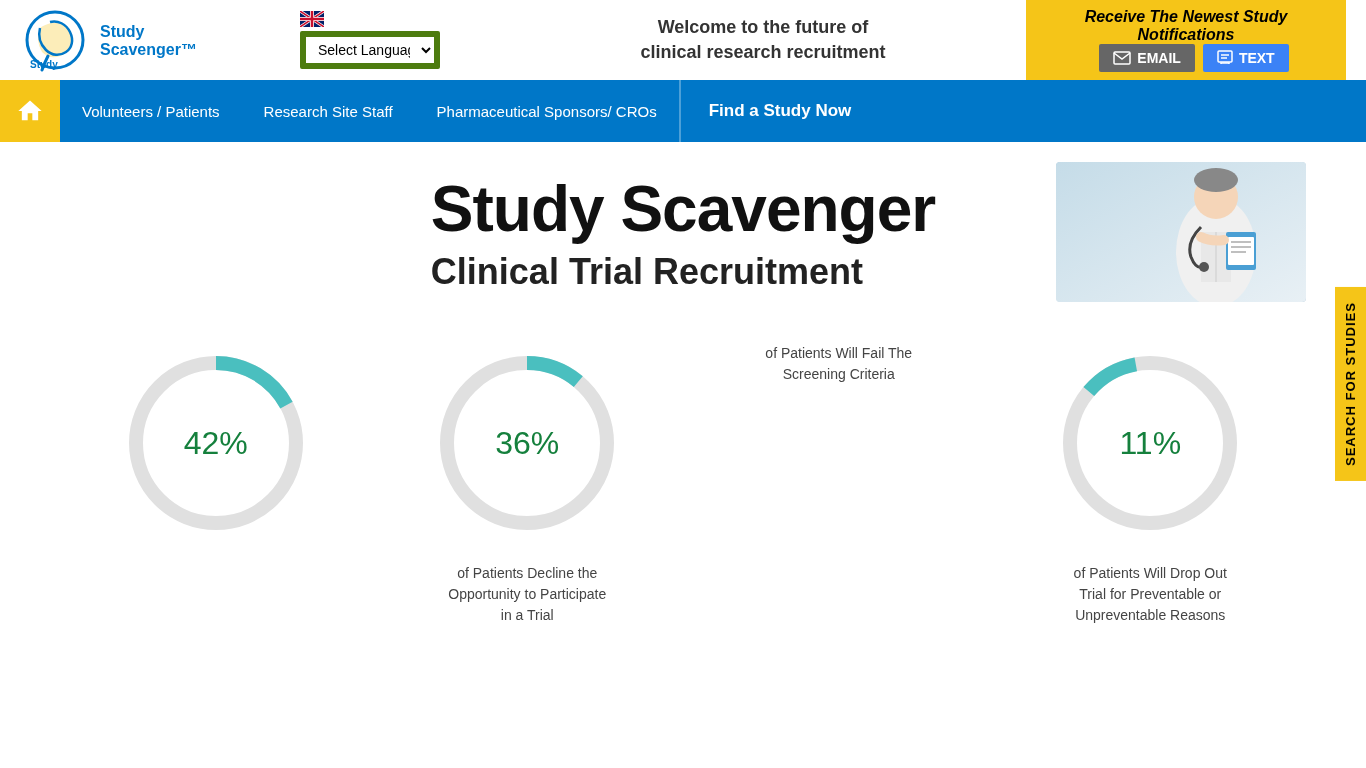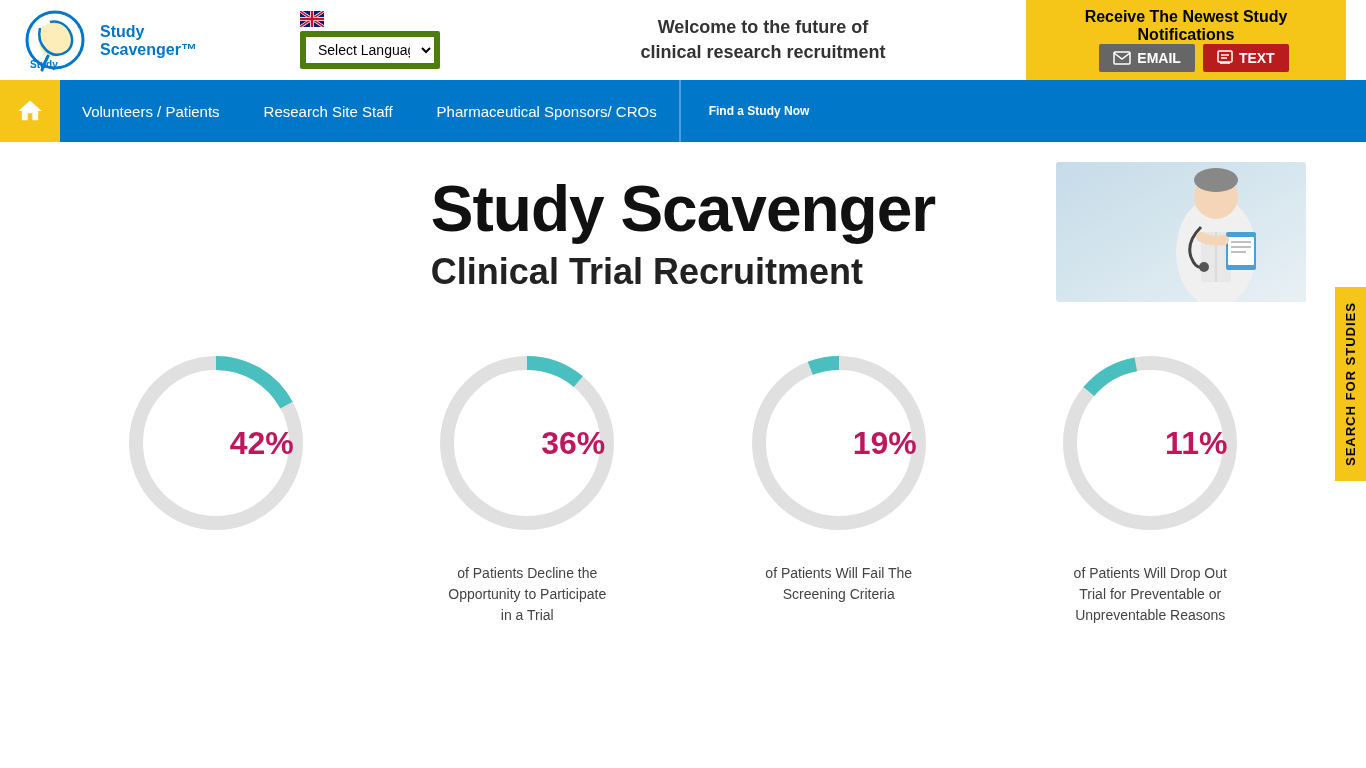--- a/index.html
+++ b/index.html
@@ -60,40 +60,41 @@
       height: 80px;
       display: flex;
       flex-direction: column;
       justify-content: center;
     }
     .notification-panel .title {
       font-size: 16px;
       font-weight: bold;
       color: #000;
       margin-bottom: 0;
+      font-style: italic;
     }
     .notif-buttons {
       display: flex;
       gap: 8px;
       justify-content: center;
     }
     .notif-btn {
       display: flex;
       align-items: center;
       gap: 6px;
       padding: 6px 14px;
       color: #fff;
       font-weight: bold;
       font-size: 14px;
       cursor: pointer;
       border: none;
       border-radius: 2px;
     }
     .btn-email { background: #666; margin-left: 16px; }
-    .btn-text { background: #b91c1c; }
+    .btn-text { background: #3b82f6; }
 
     
     .nav-bar {
       display: flex;
       align-items: stretch;
       background: #0077c8;
       height: 62px;
     }
     .nav-home {
       background: #f5c518;
@@ -125,21 +126,21 @@
       font-size: 15px;
       padding: 0 22px;
       height: 100%;
       display: flex;
       align-items: center;
       cursor: pointer;
     }
     .nav-find-study {
       background: #0077c8;
       color: #fff;
-      font-size: 12px;
+      font-size: 17px;
       font-weight: bold;
       padding: 12px 28px;
       height: 100%;
       display: flex;
       align-items: center;
       cursor: pointer;
       border-left: 2px solid rgba(255,255,255,0.3);
     }
 
     
@@ -213,23 +214,22 @@
     .donut-container svg {
       width: 200px;
       height: 200px;
     }
     .donut-label {
       position: absolute;
       top: 50%;
       left: 50%;
       transform: translate(-50%, -50%);
       font-size: 32px;
-      color: #be185d;
-      font-weight: 700;
-      margin-left: 46px;
+      color: #15803d;
+      font-weight: 400;
     }
     .stat-desc {
       text-align: center;
       color: #444;
       font-size: 14px;
       line-height: 1.5;
     }
 
     
     .side-tab {
@@ -390,27 +390,20 @@
         <svg viewBox="0 0 200 200" xmlns="http://www.w3.org/2000/svg">
           <circle cx="100" cy="100" r="80" fill="none" stroke="#e0e0e0" stroke-width="14"></circle>
           <circle cx="100" cy="100" r="80" fill="none" stroke="#4ABFBF" stroke-width="14" stroke-dasharray="181.27 502.65" stroke-dashoffset="125.66" transform="rotate(-90 100 100)"></circle>
         </svg>
         <div class="donut-label">36%</div>
       </div>
       <div class="stat-desc">of Patients Decline the<br>Opportunity to Participate<br>in a Trial</div>
     </div>
 
     <div class="stat-item">
-      <div class="donut-container">
-        <svg viewBox="0 0 200 200" xmlns="http://www.w3.org/2000/svg">
-          <circle cx="100" cy="100" r="80" fill="none" stroke="#e0e0e0" stroke-width="14"></circle>
-          <circle cx="100" cy="100" r="80" fill="none" stroke="#4ABFBF" stroke-width="14" stroke-dasharray="95.50 502.65" stroke-dashoffset="125.66" transform="rotate(-90 100 100)"></circle>
-        </svg>
-        <div class="donut-label">19%</div>
-      </div>
       <div class="stat-desc">of Patients Will Fail The<br>Screening Criteria</div>
     </div>
 
     <div class="stat-item">
       <div class="donut-container">
         <svg viewBox="0 0 200 200" xmlns="http://www.w3.org/2000/svg">
           <circle cx="100" cy="100" r="80" fill="none" stroke="#e0e0e0" stroke-width="14"></circle>
           <circle cx="100" cy="100" r="80" fill="none" stroke="#4ABFBF" stroke-width="14" stroke-dasharray="55.29 502.65" stroke-dashoffset="125.66" transform="rotate(-90 100 100)"></circle>
         </svg>
         <div class="donut-label">11%</div>

